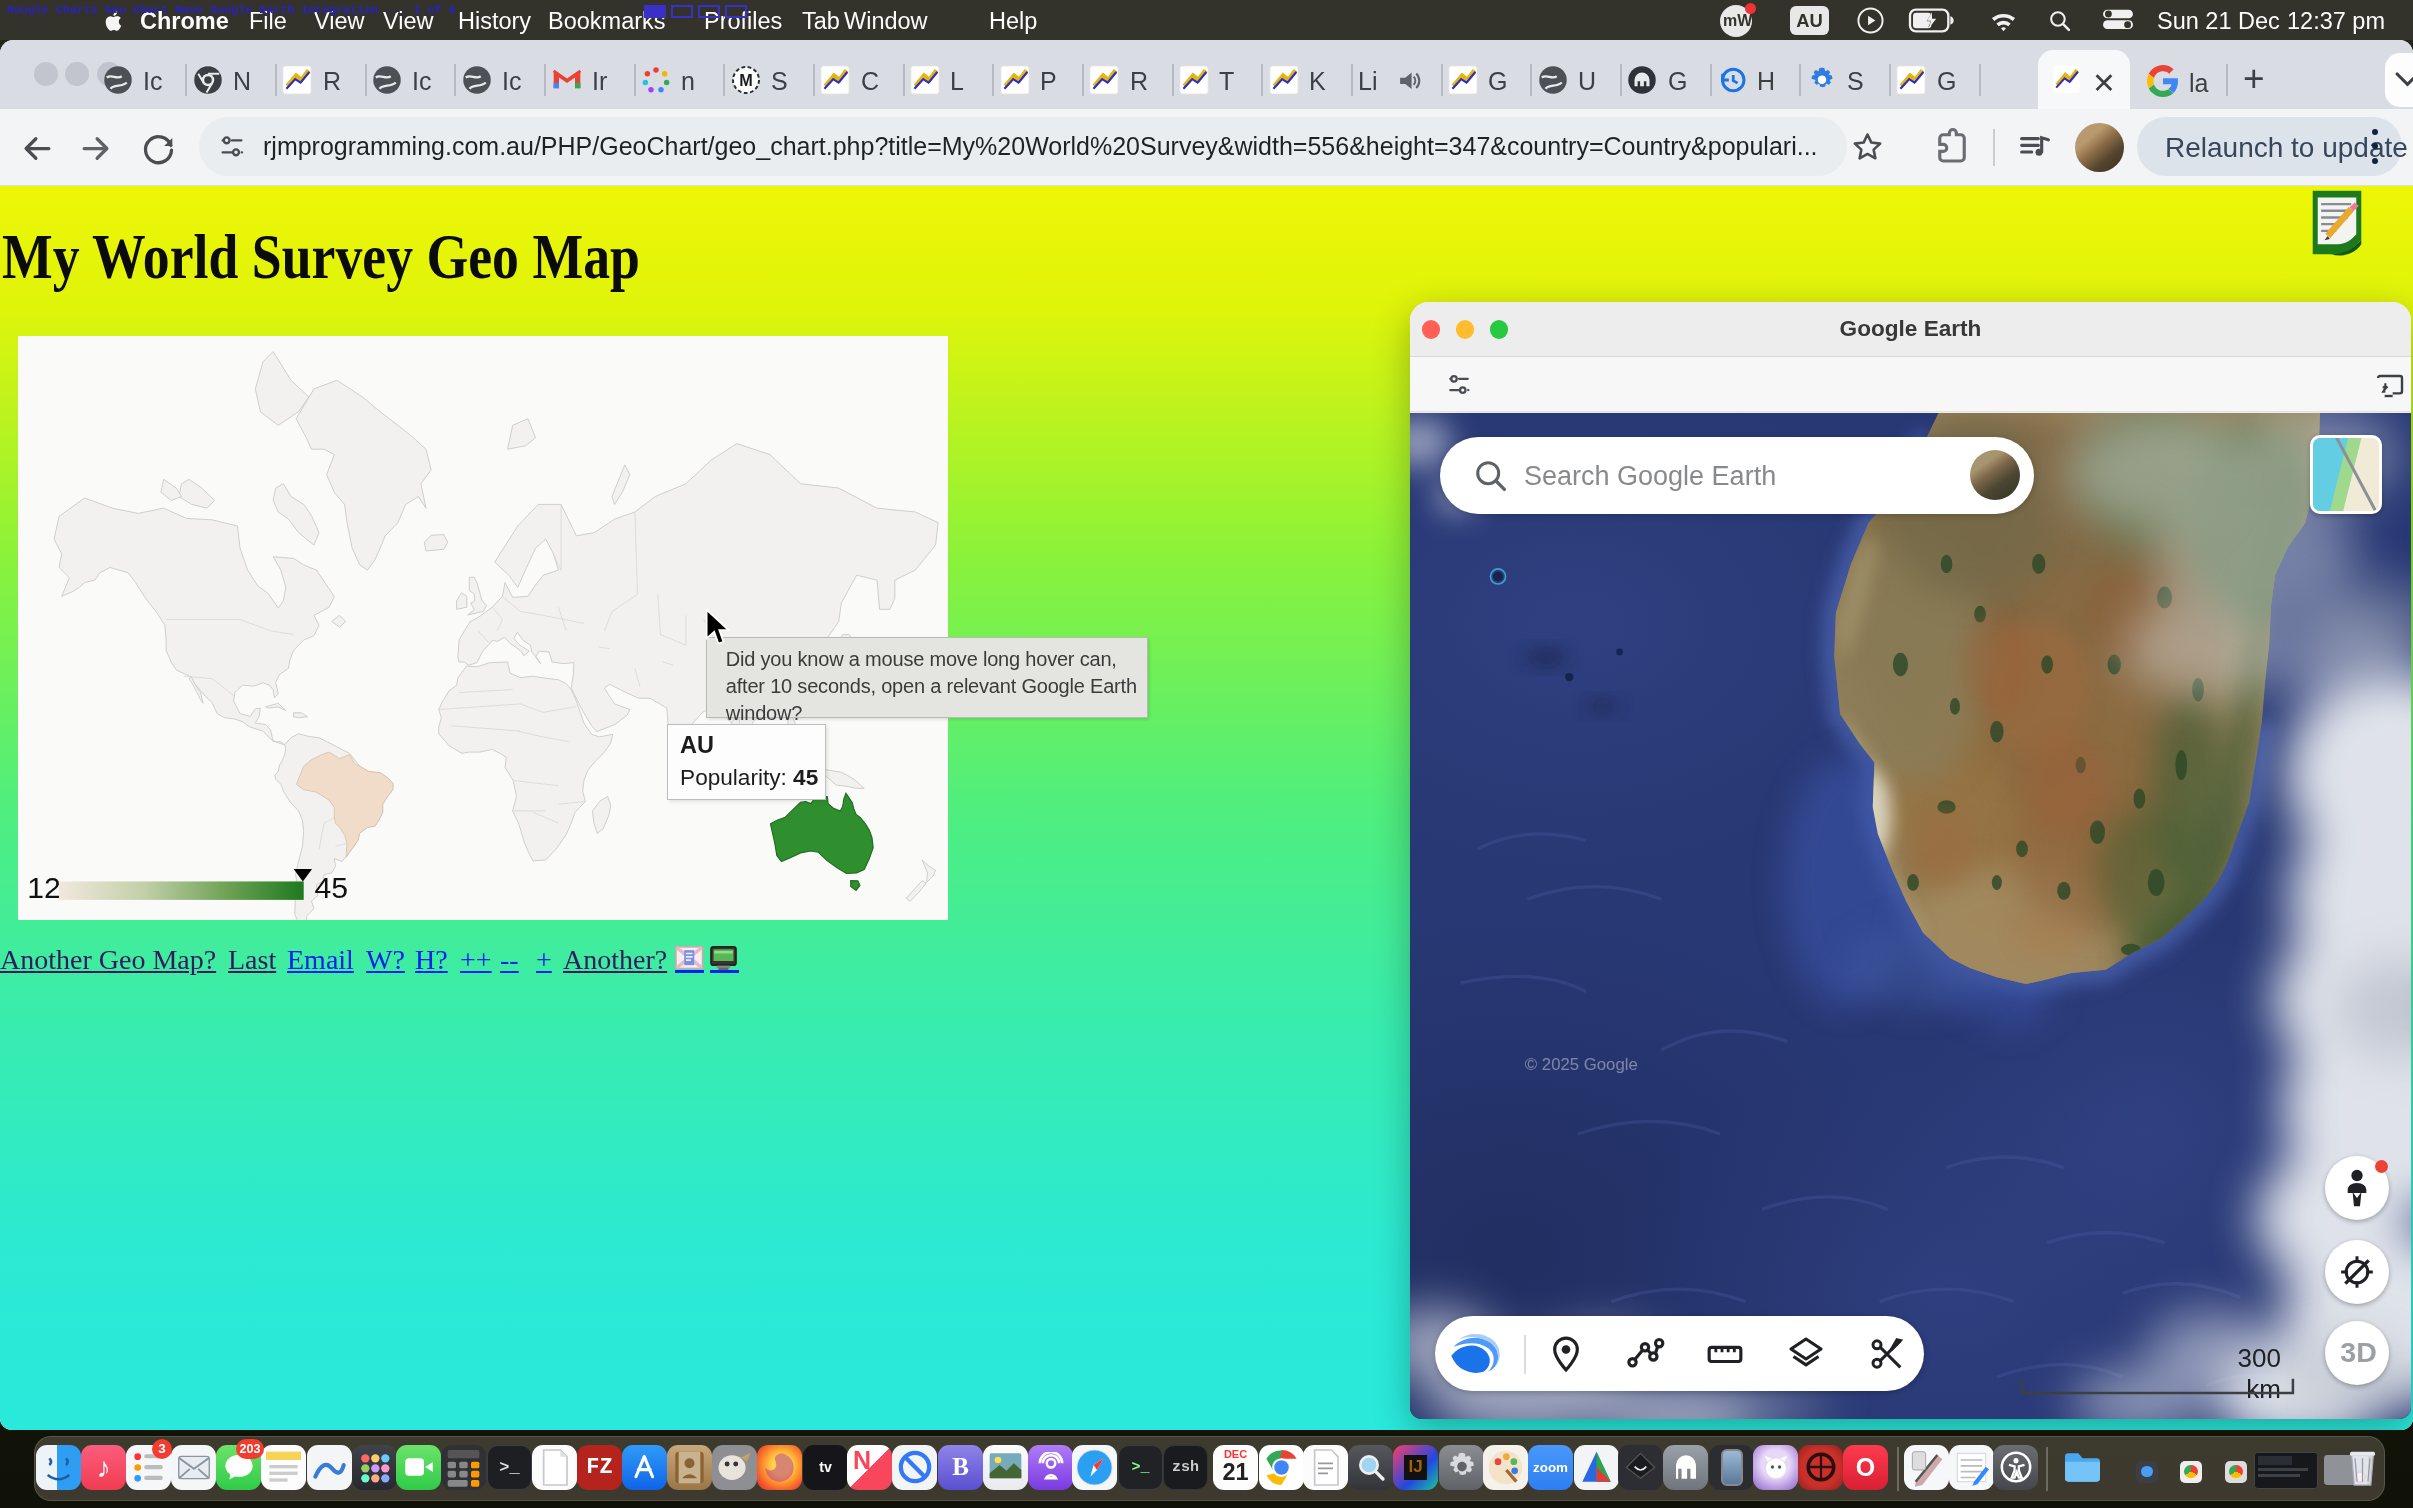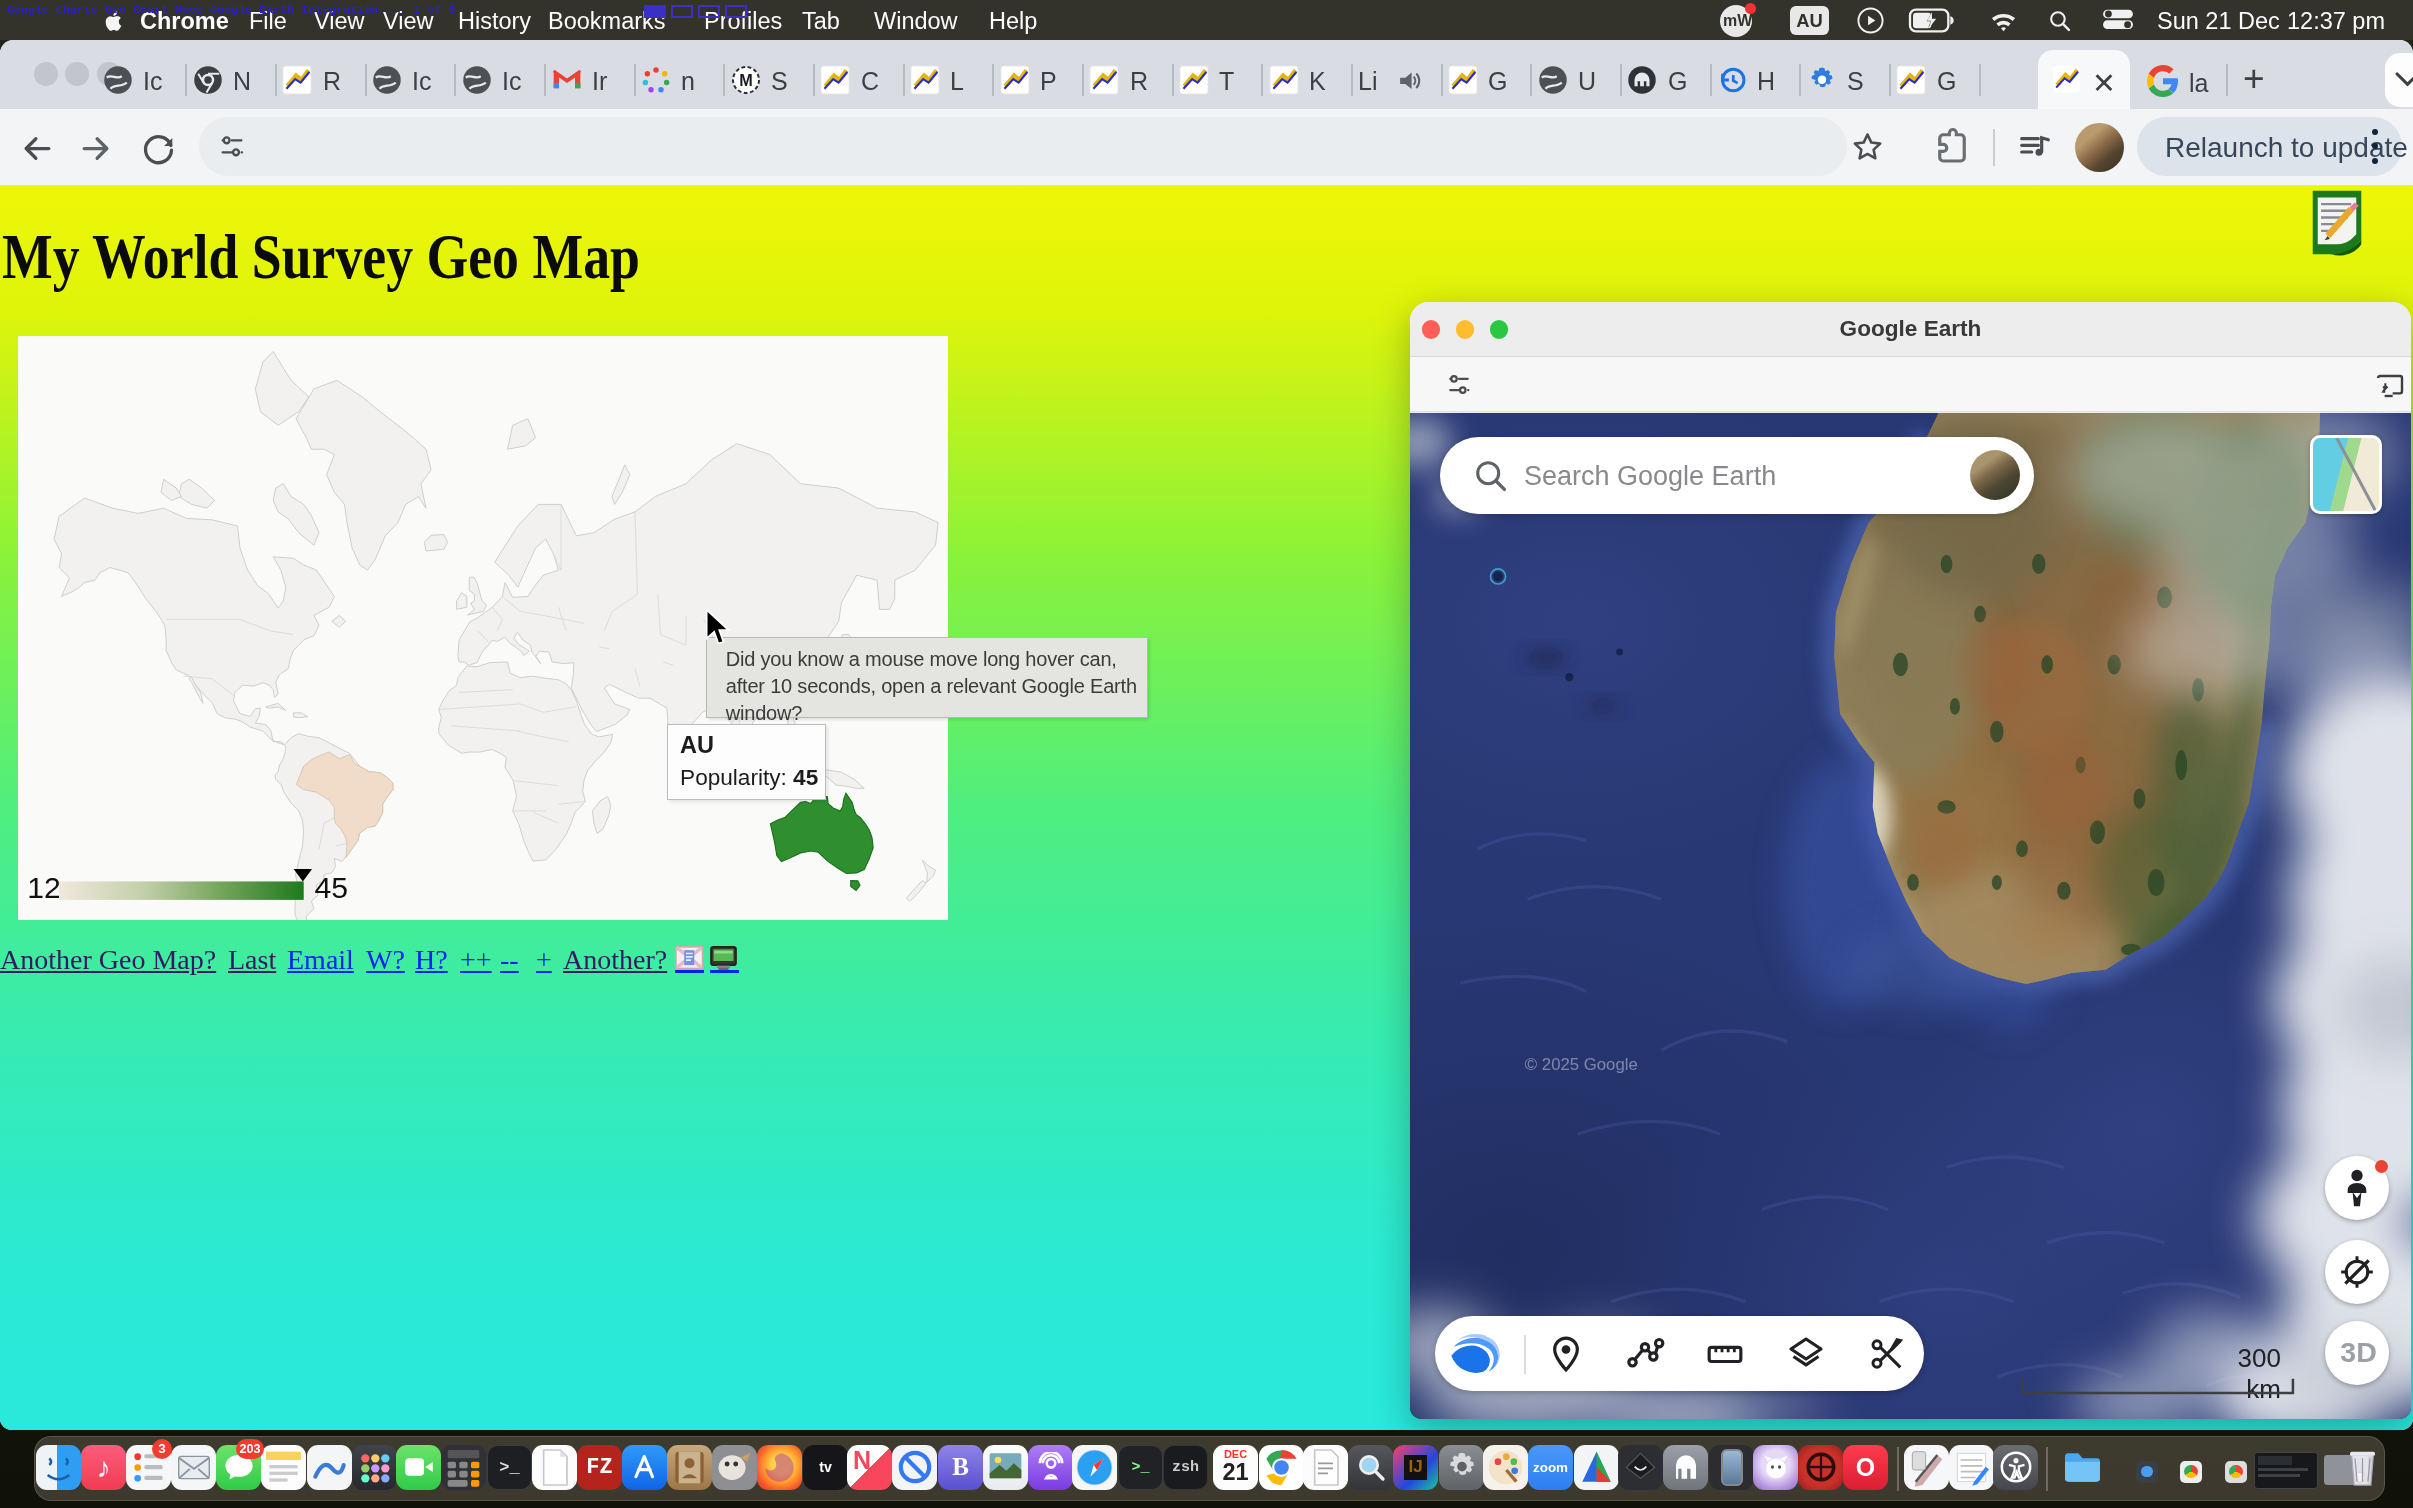--- a/index.html
+++ b/index.html
@@ -238,20 +238,21 @@
         <path d="M19.6 10.2A8 8 0 1 0 20 13" fill="none" stroke="#4a4d52" stroke-width="2" stroke-linecap="round"></path>
         <path d="M20.5 5.5v5h-5z" fill="#4a4d52"></path>
       </svg>
     <div id="urlpill">
       <svg class="abs" style="left:17px;top:13.4px;" width="32" height="32" viewBox="0 0 24 24">
           <circle cx="8" cy="7" r="2.2" fill="none" stroke="#4a4d52" stroke-width="1.8"></circle>
           <path d="M12 7h7M5 7h.7" stroke="#4a4d52" stroke-width="1.8" stroke-linecap="round"></path>
           <circle cx="15" cy="16" r="2.2" fill="none" stroke="#4a4d52" stroke-width="1.8"></circle>
           <path d="M5 16h7.7M19.3 16h.2" stroke="#4a4d52" stroke-width="1.8" stroke-linecap="round"></path>
         </svg>
+      <div id="urltext">rjmprogramming.com.au/PHP/GeoChart/geo_chart.php?title=My%20World%20Survey&amp;width=556&amp;height=347&amp;country=Country&amp;populari...</div>
     </div>
     <svg class="abs" style="left:1849px;top:20px;" width="37" height="37" viewBox="0 0 24 24">
         <path d="M12 3.6l2.5 5.2 5.7.7-4.2 3.9 1.1 5.6L12 16.2 6.9 19l1.1-5.6-4.2-3.9 5.7-.7z" fill="none" stroke="#4a4d52" stroke-width="1.7" stroke-linejoin="round"></path>
       </svg>
     <svg class="abs" style="left:1931px;top:17px;" width="42" height="42" viewBox="0 0 24 24">
         <path d="M19 11v7a2 2 0 0 1-2 2H7a2 2 0 0 1-2-2v-3.5h2a2 2 0 0 0 0-4H5V7a2 2 0 0 1 2-2h3.5v-1a2 2 0 0 1 4 0v1H17a2 2 0 0 1 2 2z" fill="none" stroke="#6a6e73" stroke-width="1.8"></path>
       </svg>
     <div class="abs" style="left:1993px;top:20px;width:1.7px;height:37px;background:#c9ccd1;"></div>
     <svg class="abs" style="left:2015px;top:18.4px;" width="40" height="40" viewBox="0 0 24 24">
         <path d="M4 7h10M4 11h10M4 15h6" stroke="#4a4d52" stroke-width="1.9" stroke-linecap="round"></path>
@@ -646,21 +647,21 @@
       <path fill="#f5f5f5" d="M16.4 12.6c0-2.2 1.8-3.3 1.9-3.4-1-1.5-2.6-1.7-3.2-1.7-1.4-.1-2.7.8-3.4.8-.7 0-1.8-.8-2.9-.8-1.5 0-2.9.9-3.7 2.2-1.6 2.7-.4 6.8 1.1 9 .7 1.1 1.6 2.3 2.8 2.2 1.1 0 1.5-.7 2.9-.7s1.7.7 2.9.7c1.2 0 2-1.1 2.7-2.2.9-1.2 1.2-2.4 1.2-2.5-.1 0-2.3-.9-2.3-3.6zM14.1 5.9c.6-.8 1-1.8.9-2.9-.9 0-2 .6-2.6 1.4-.6.7-1.1 1.8-.9 2.8 1-.1 2-.5 2.6-1.3z"></path>
     </svg>
   <div class="mi" style="left:140px;font-weight:bold;">Chrome</div>
   <div class="mi" style="left:249px;">File</div>
   <div class="mi" style="left:314px;">View</div>
   <div class="mi" style="left:383px;">View</div>
   <div class="mi" style="left:458px;">History</div>
   <div class="mi" style="left:548px;">Bookmarks</div>
   <div class="mi" style="left:704px;">Profiles</div>
   <div class="mi" style="left:802px;">Tab</div>
-  <div class="mi" style="left:874px;">Window</div>
+  <div class="mi" style="left:844px;">Window</div>
   <div class="mi" style="left:989px;">Help</div>
 
   <div class="abs" style="left:1720px;top:5px;width:32px;height:32px;border-radius:50%;background:#e8e8e8;"></div>
   <div class="abs" style="left:1723px;top:11.7px;font-size:16px;color:#33332b;font-weight:bold;text-align:right;">mW</div>
   <div class="abs" style="left:1745px;top:3.4px;width:11px;height:11px;border-radius:50%;background:#e33;"></div>
   <div class="abs" style="left:1790px;top:5.9px;width:39px;height:29px;border-radius:5.9px;background:#e8e8e8;color:#33332b;font-size:18.4px;font-weight:bold;text-align:center;line-height:29px;">AU</div>
   <svg class="abs" style="left:1856px;top:5.9px;" width="29" height="29" viewBox="0 0 24 24">
       <circle cx="12" cy="12" r="10" fill="none" stroke="#f0f0f0" stroke-width="1.6"></circle>
       <path fill="#f0f0f0" d="M10 8l6 4-6 4z"></path>
     </svg>

